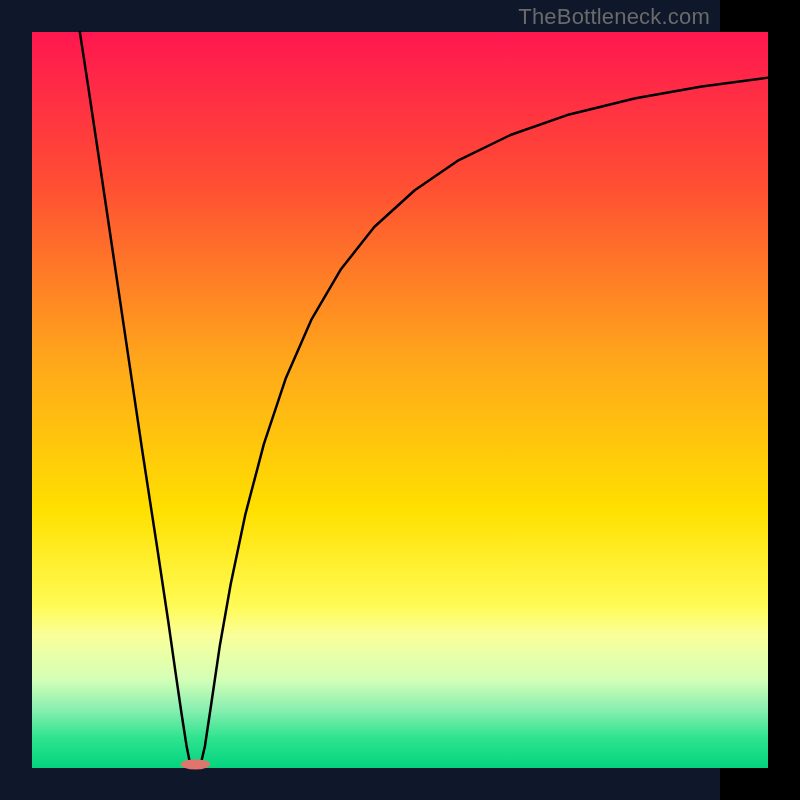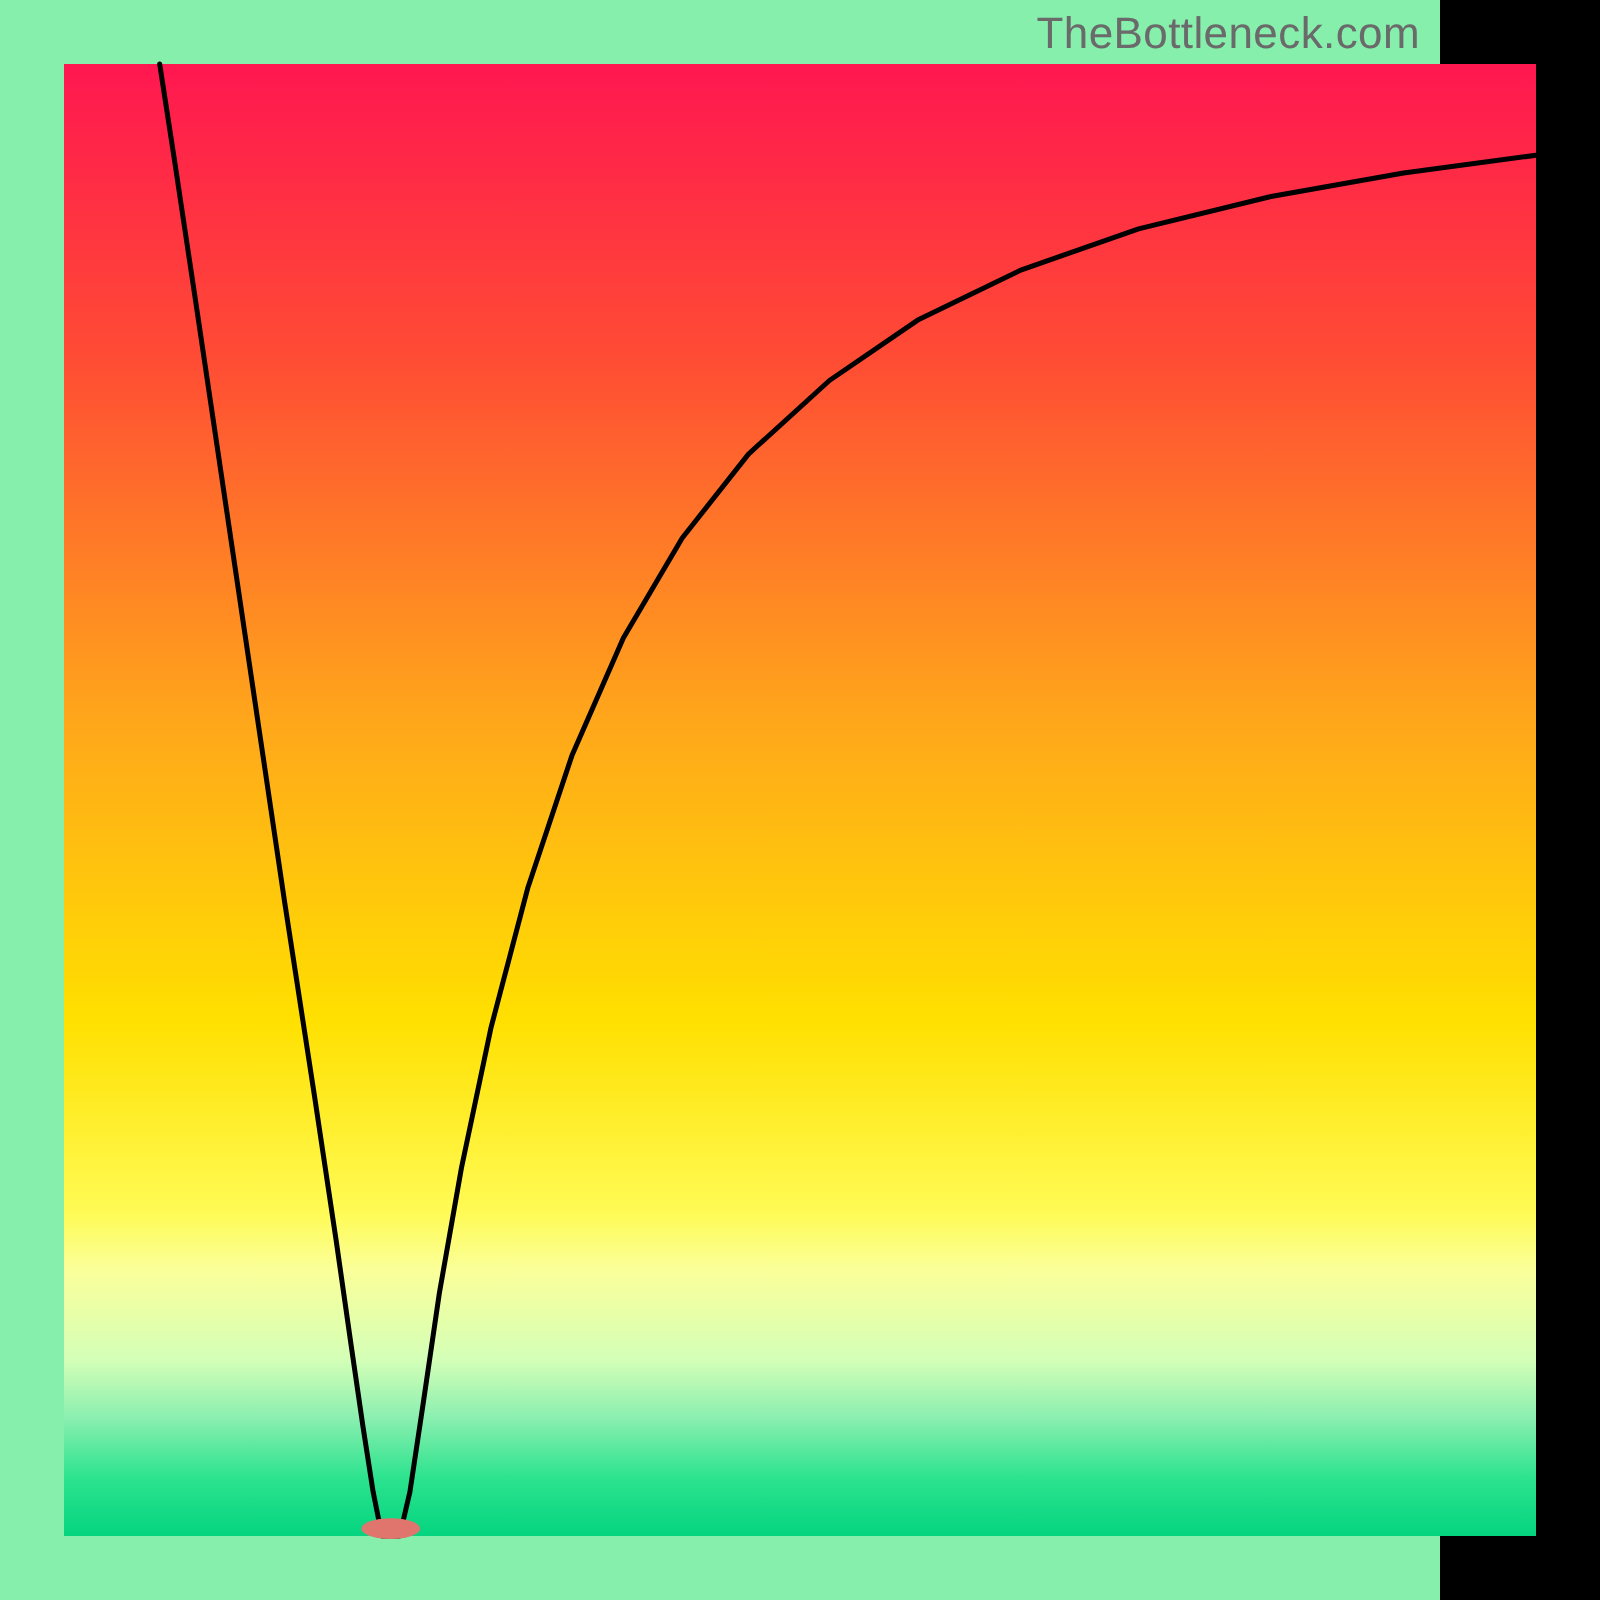--- a/index.html
+++ b/index.html
@@ -8,21 +8,21 @@
     width: 800px;
     height: 800px;
     background: #000;
     overflow: hidden;
     font-family: Arial, Helvetica, sans-serif;
   }
   .frame {
     position: relative;
     width: 720px;
     height: 800px;
-    background: #86efac;
+    background: #0f172a;
   }
   .watermark {
     position: absolute;
     top: 4px;
     right: 10px;
     color: #6a6a6a;
     font-size: 22px;
     font-weight: 400;
     letter-spacing: 0.2px;
     z-index: 10;

